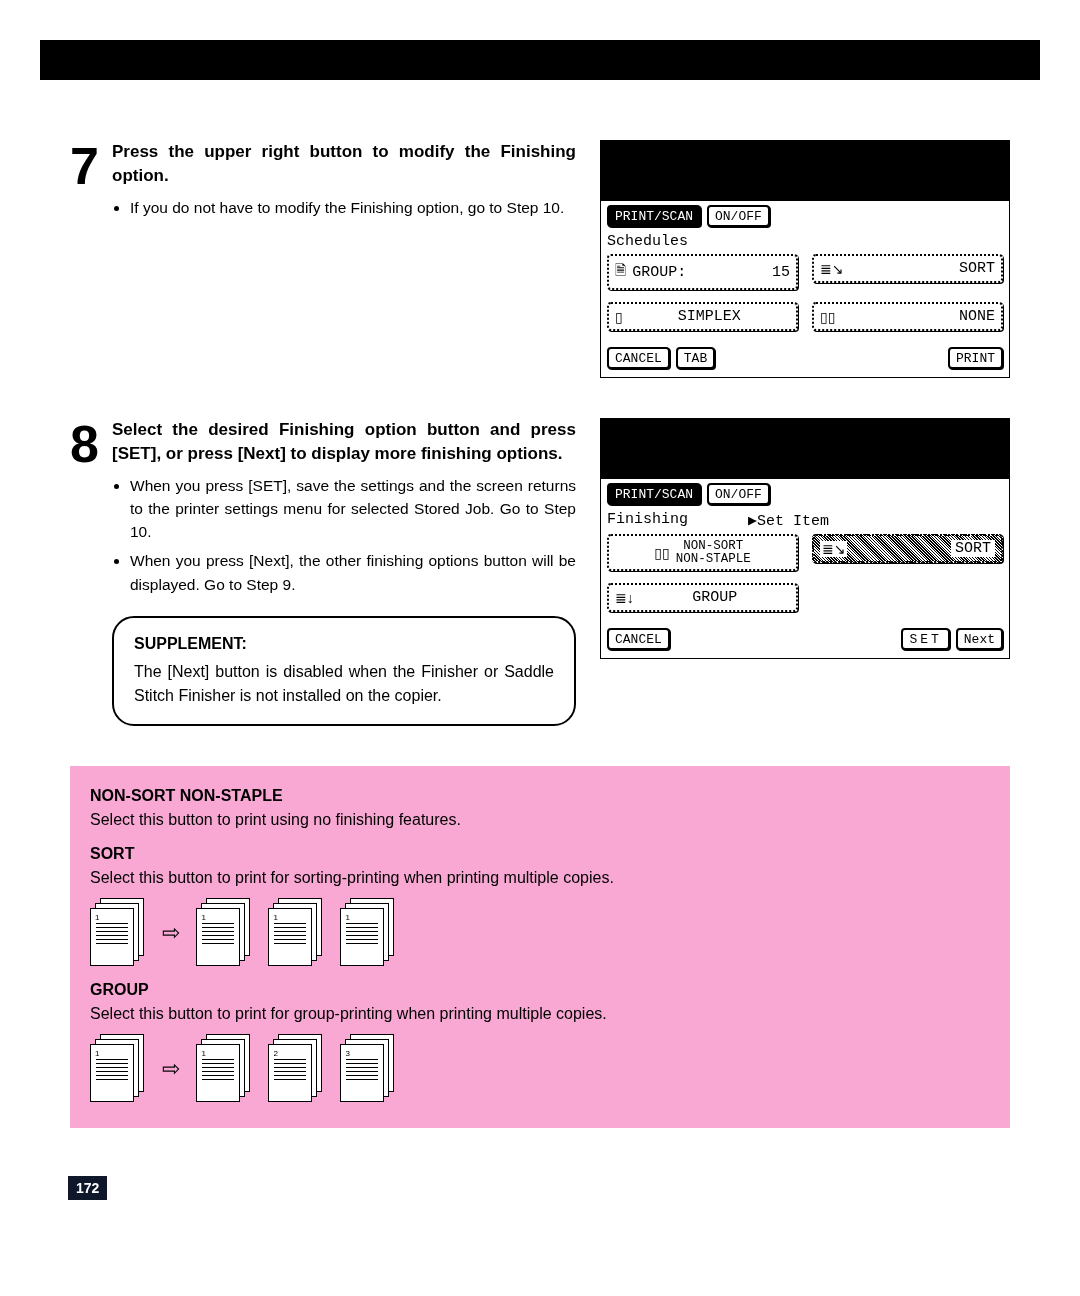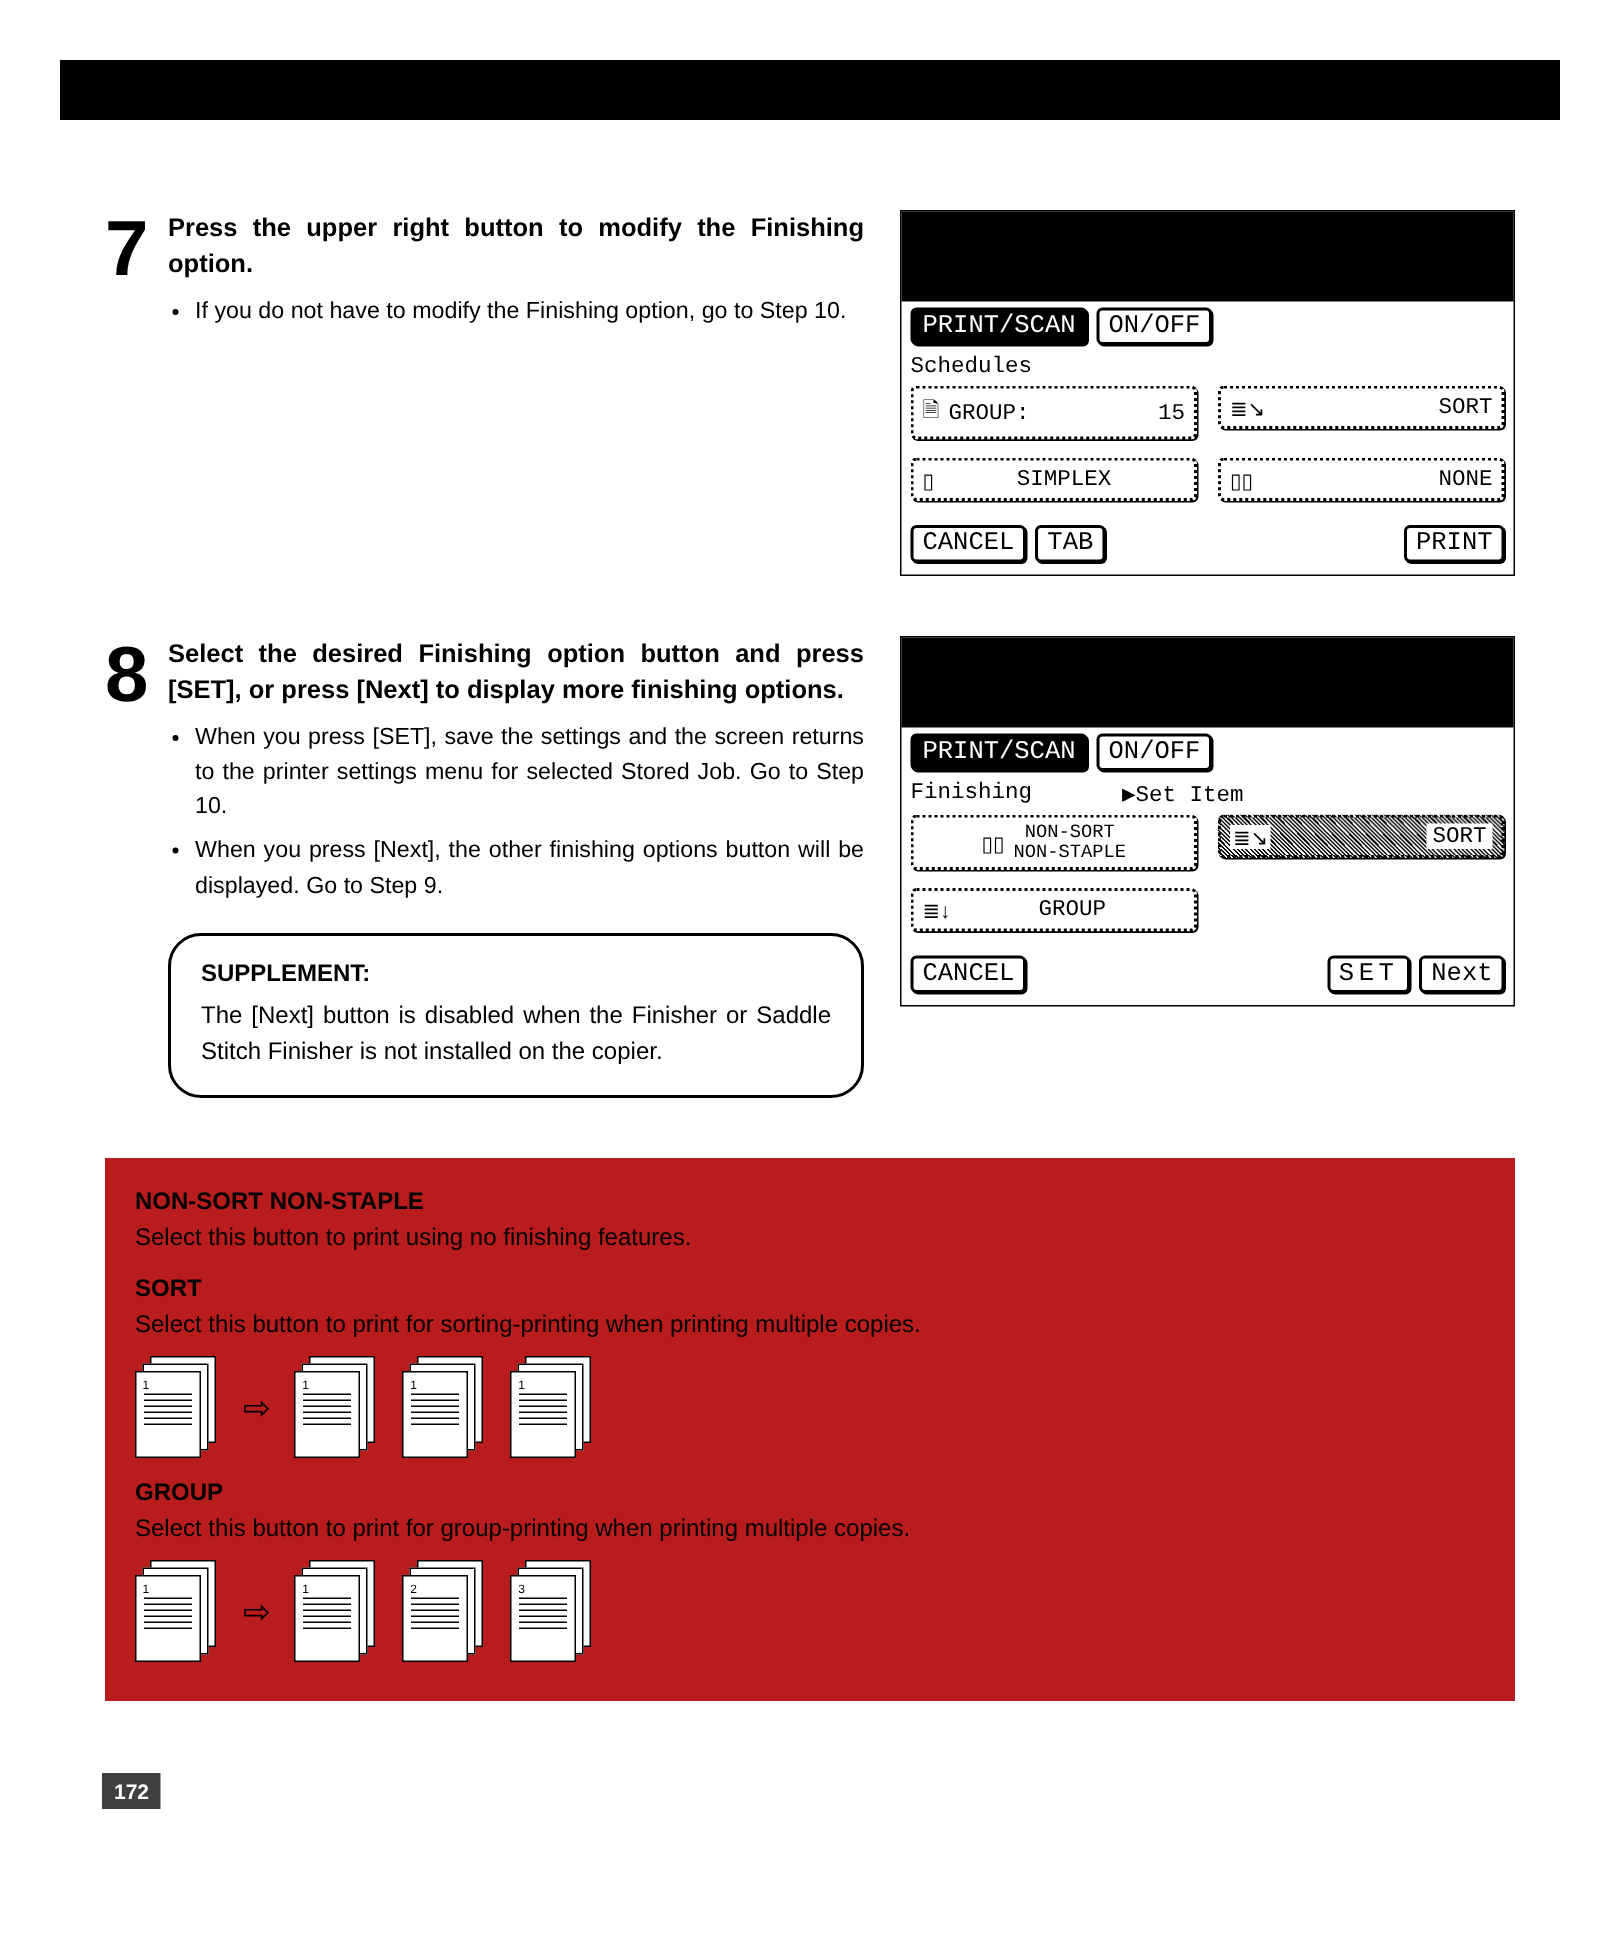--- a/index.html
+++ b/index.html
@@ -92,21 +92,21 @@
     padding: 2px 6px;
     display: inline-flex;
     align-items: center;
     justify-content: center;
     gap: 6px;
     min-height: 26px;
     box-shadow: 1px 1px 0 #000;
     position: relative;
   }
   .lcd-btn.dashed { border-style: dotted; padding: 4px 6px; box-shadow: 1px 1px 0 #000; }
-  .lcd-btn.small { font-size: 17px; padding:1px 6px; min-height:22px;}
+  .lcd-btn.small { font-size: 13px; padding:1px 6px; min-height:22px;}
   .lcd-btn.wide { width: 100%; }
   .lcd-btn.selected {
     background-image: repeating-linear-gradient(45deg, #000 0 1px, #fff 1px 2px);
   }
   .lcd-btn.selected .txt {
     background:#fff;
     padding:0 4px;
     position: relative;
   }
   .lcd-btn.selected .ic {
@@ -130,21 +130,21 @@
   .lcd-btn .twoline { line-height:1; font-size:12.5px; text-align:center; }
   .inverse {
     background:#000 !important;
     color:#fff;
     border-color:#000;
   }
   .spacer-v { height: 8px; }
 
   
   .grey-box {
-    background: #b91c1c;
+    background: #f9a8d4;
     padding: 18px 20px 24px 20px;
     font-size: 16px;
     line-height: 1.5;
   }
   .grey-box .h { font-weight: 700; margin-top: 10px; }
   .grey-box .h:first-child { margin-top: 0; }
 
   .illus-row {
     display: flex;
     align-items: center;
@@ -176,21 +176,21 @@
     top: 14px; left:5px; right:5px;
     display: flex; flex-direction: column; gap:3px;
   }
   .page .lines span { height:1px; background:#000; }
   .arrow {
     font-size: 22px;
     color: #000;
   }
 
   .page-number {
-    background:#404040;
+    background:#0f172a;
     color:#fff;
     font-size:14px;
     font-weight:700;
     padding:4px 8px;
     display:inline-block;
     margin: 18px 0 0 68px;
   }
 </style>
 </head>
 <body>

